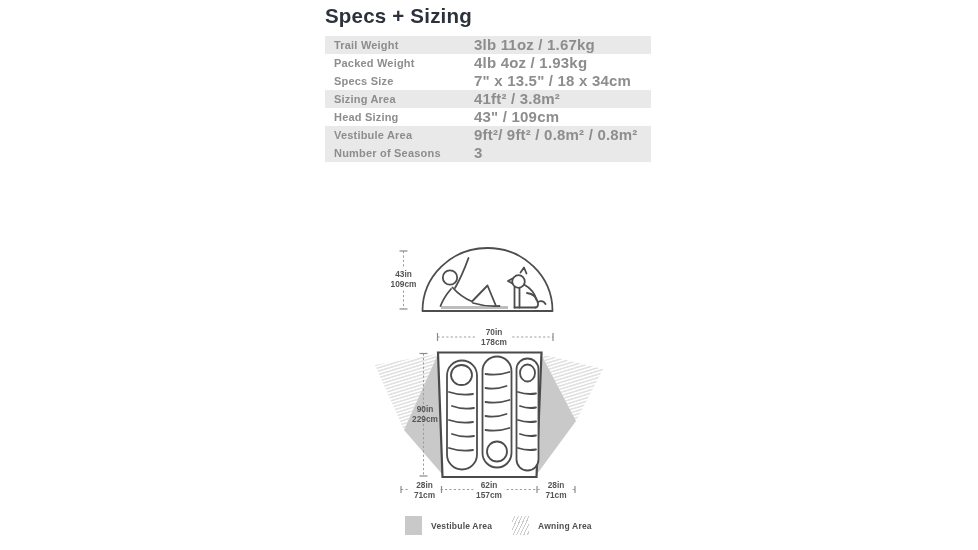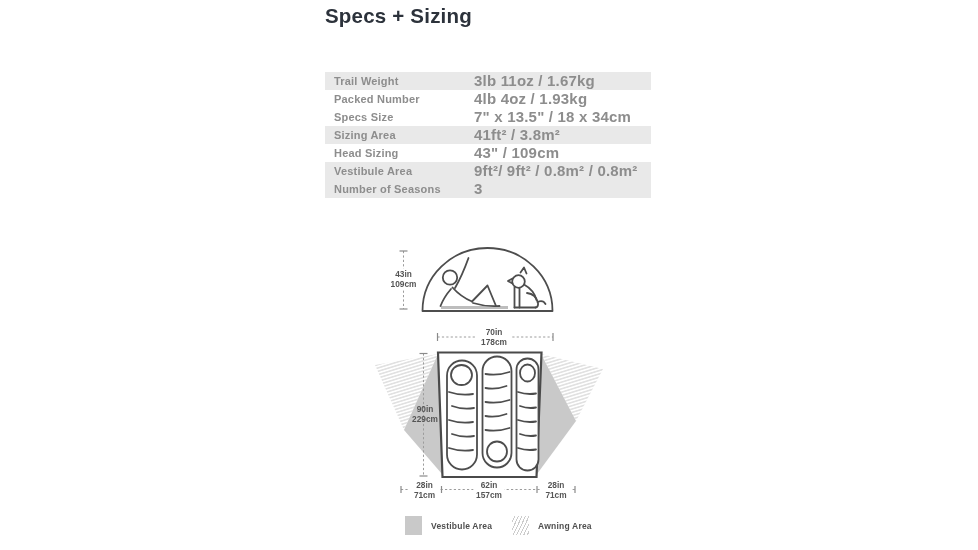--- a/index.html
+++ b/index.html
@@ -5,21 +5,21 @@
   * { margin:0; padding:0; box-sizing:border-box; }
   html,body { width:978px; height:550px; background:#ffffff; overflow:hidden;
               font-family:"Liberation Sans", sans-serif; }
   .page { position:relative; width:978px; height:444px; background:#fff; }
 
   .page-title {
     position:absolute; left:325px; top:4px;
     font-size:20.5px; font-weight:700; color:#2c323b; letter-spacing:.2px;
   }
 
-  .specs-table { position:absolute; left:325px; top:36px; width:326px;margin-top:36px; }
+  .specs-table { position:absolute; left:325px; top:36px; width:326px; }
   .spec-row { position:relative; height:18px; line-height:18px; width:100%; }
   .spec-row.alt { background:#e9e9e9; }
   .spec-label {
     position:absolute; left:9px; top:0;
     font-size:11px; font-weight:700; color:#8d8d8d; letter-spacing:.2px;
     white-space:nowrap;
   }
   .spec-value {
     position:absolute; left:149px; top:0;
     font-size:15px; font-weight:700; color:#8d8d8d; letter-spacing:.2px;
@@ -54,21 +54,21 @@
 
   <h1 class="page-title">Specs + Sizing</h1>
 
   <div class="specs-table">
     <div class="spec-row alt">
       <span class="spec-label">Trail Weight</span>
       <span class="spec-value">3lb 11oz / 1.67kg</span>
     </div>
 
     <div class="spec-row">
-      <span class="spec-label">Packed Number</span>
+      <span class="spec-label">Packed Weight</span>
       <span class="spec-value">4lb 4oz / 1.93kg</span>
     </div>
 
 
     <div class="spec-row">
       <span class="spec-label">Specs Size</span>
       <span class="spec-value">7" x 13.5" / 18 x 34cm</span>
     </div>
 
     <div class="spec-row alt">

